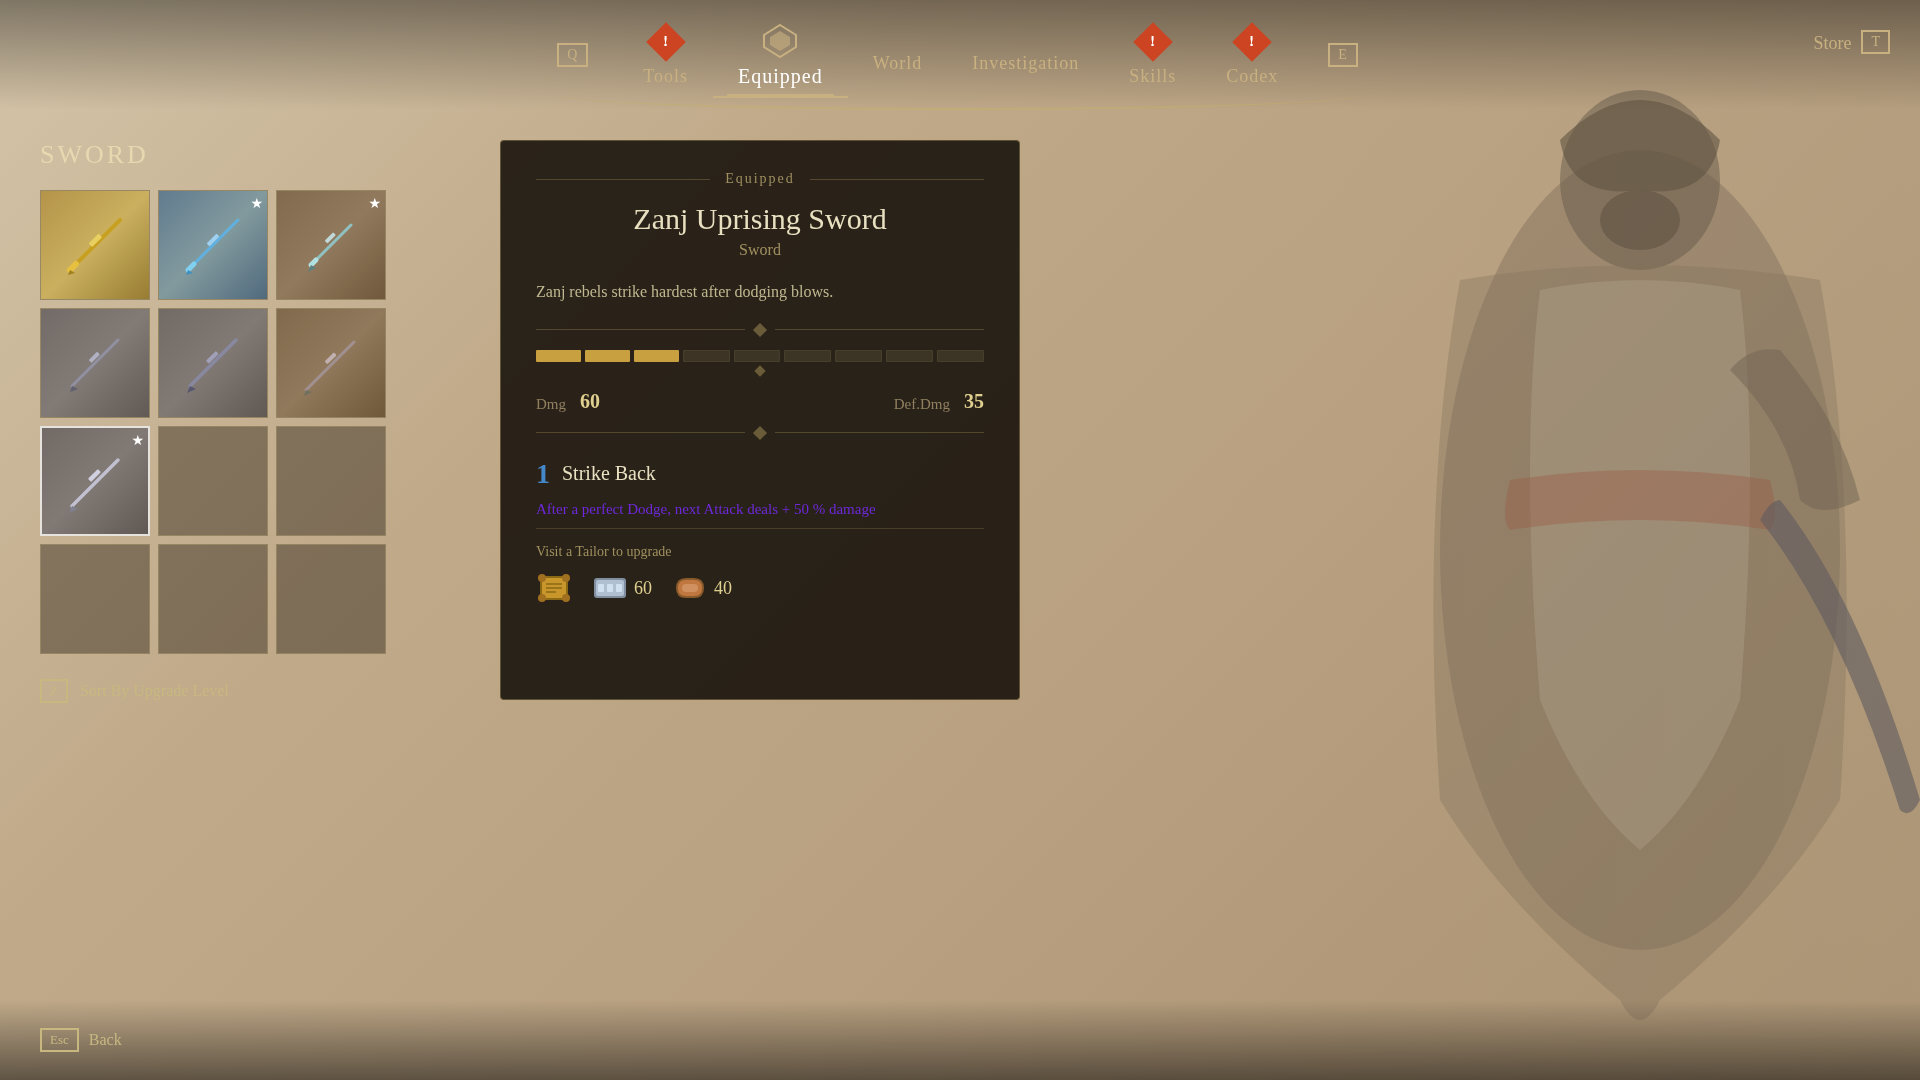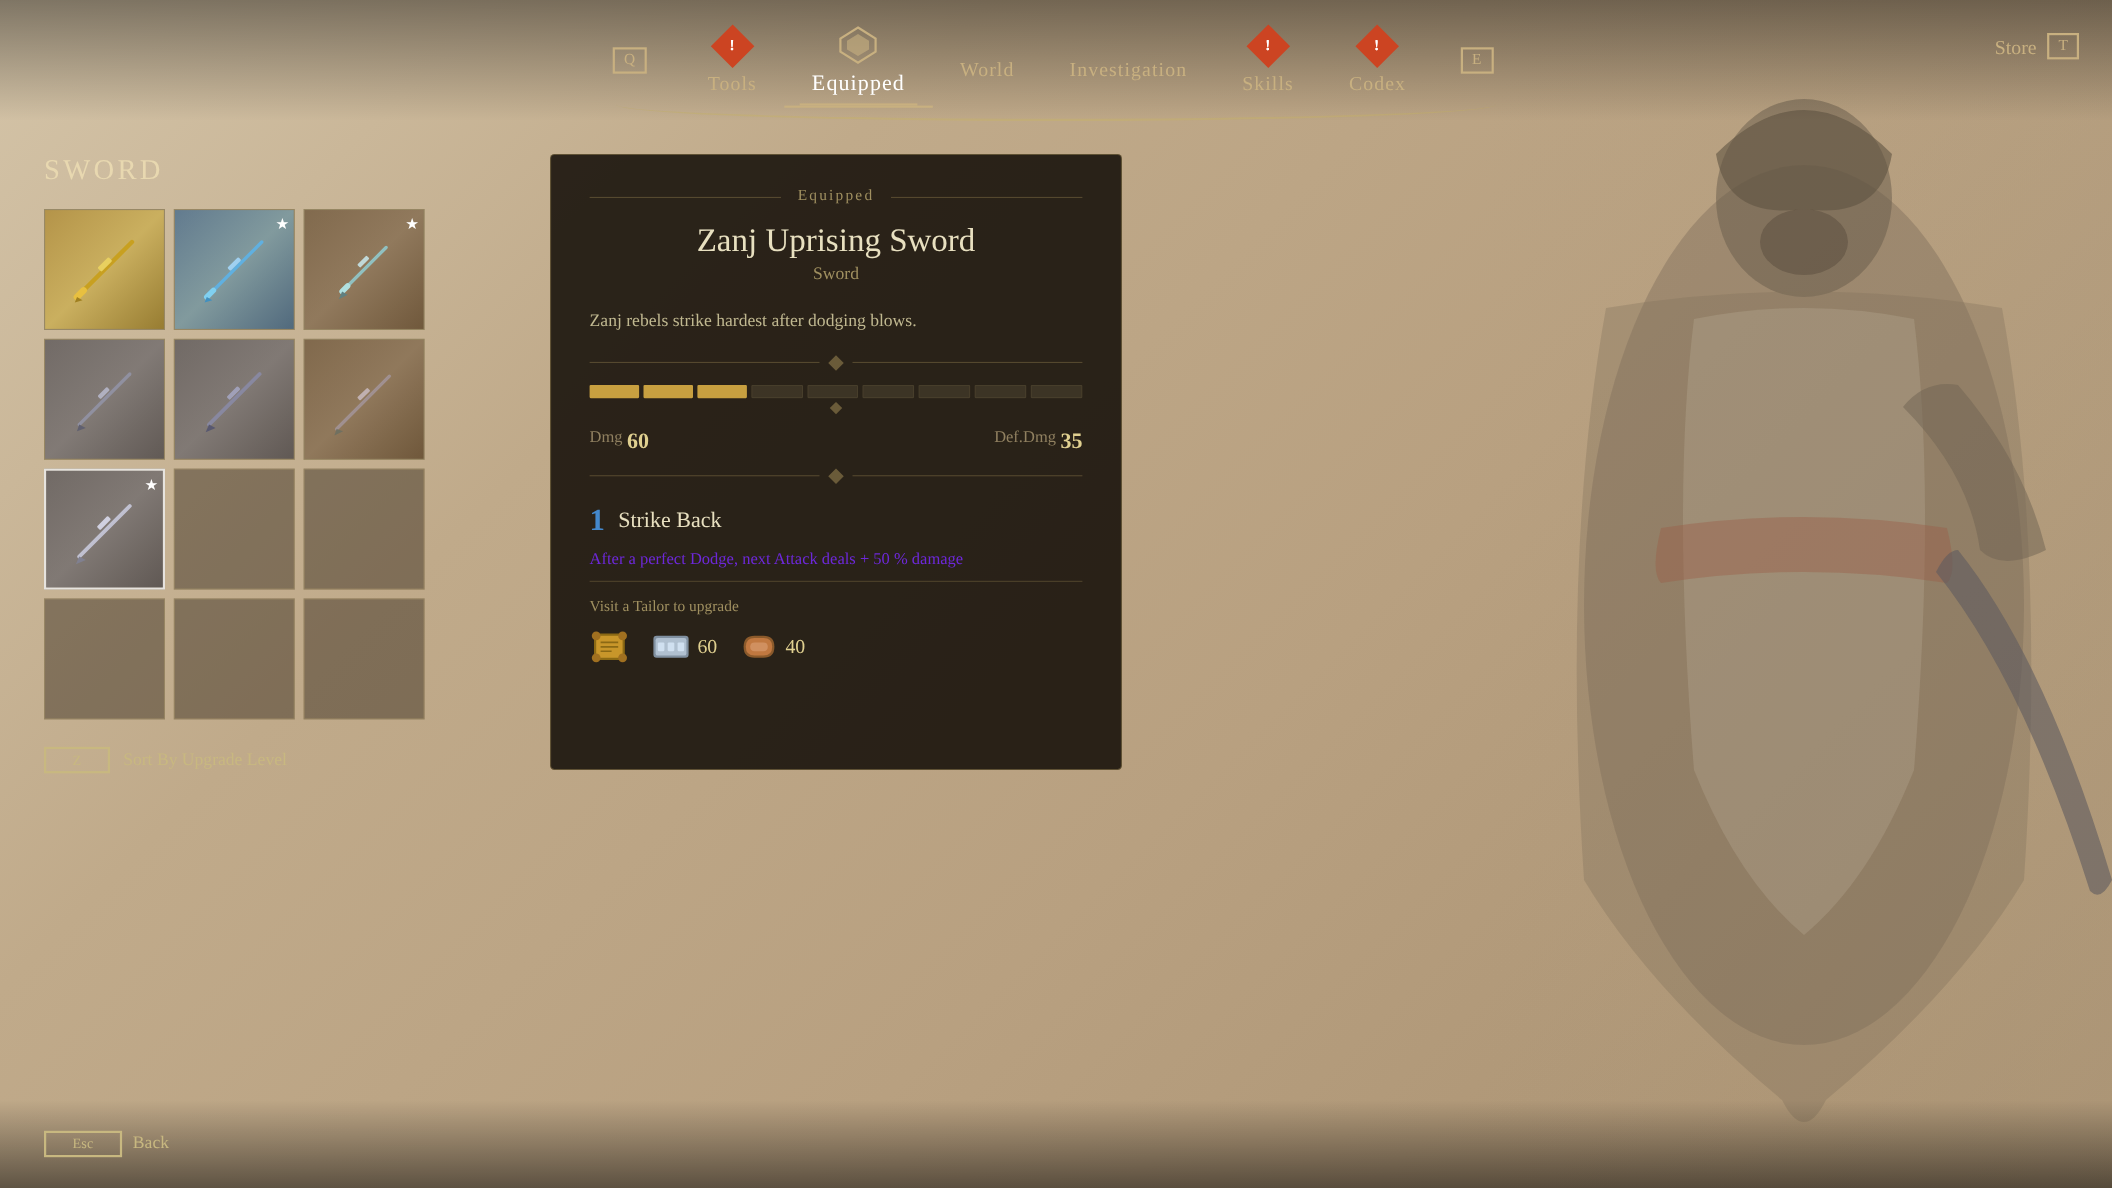--- a/index.html
+++ b/index.html
@@ -318,22 +318,22 @@
 
     .stats-row {
       display: flex;
       justify-content: space-between;
       align-items: center;
       margin-top: 10px;
     }
 
     .stat-item {
       display: flex;
-      align-items: flex-start;
-      gap: 4px;
+      align-items: flex-end;
+      gap: 14px;
     }
 
     .stat-label {
       color: #908060;
       font-size: 15px;
     }
 
     .stat-value {
       color: #e0d090;
       font-size: 20px;
@@ -423,21 +423,21 @@
     .action-item {
       display: flex;
       align-items: center;
       gap: 10px;
       color: #c8b880;
       font-size: 16px;
     }
 
     .key-box {
       border: 2px solid #c8b880;
-      padding: 2px 24px;
+      padding: 2px 8px;
       font-size: 13px;
       color: #c8b880;
     }
 
     
     .nav-decoration {
       position: absolute;
       top: 80px;
       left: 50%;
       transform: translateX(-50%);

